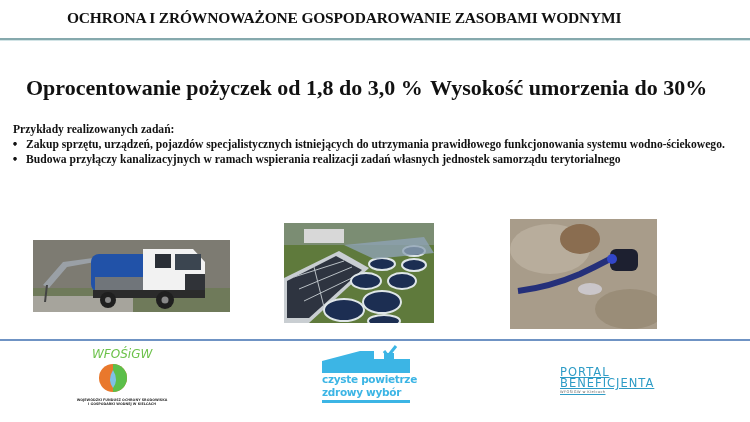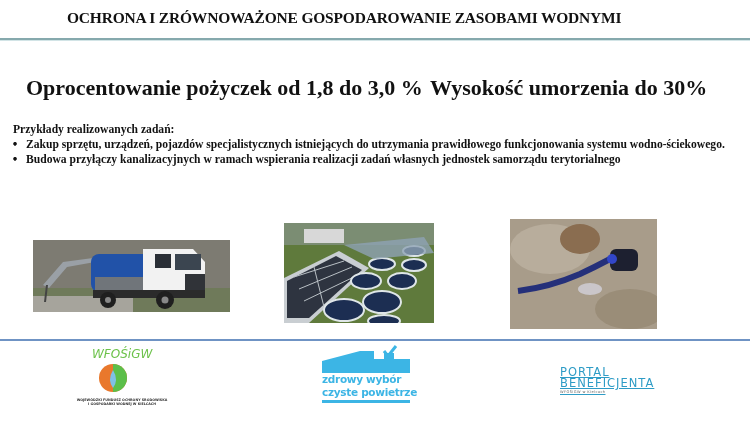--- a/index.html
+++ b/index.html
@@ -126,22 +126,22 @@
   <div>I GOSPODARKI WODNEJ W KIELCACH</div>
 </div>
 
 <div class="logo" style="left:322px;top:345px;width:90px;height:28px;">
   <svg viewBox="0 0 90 28" width="90" height="28">
     <polygon points="0,16 38,6 52,6 52,14 62,14 62,8 72,8 72,14 88,14 88,28 0,28" fill="#3cb5e5"></polygon>
     <path d="M62 6 L66 11 L74 1" stroke="#3cb5e5" stroke-width="3" fill="none"></path>
   </svg>
 </div>
 <div class="cp-text">
+  <div>czyste powietrze</div>
   <div>zdrowy wybór</div>
-  <div>czyste powietrze</div>
 </div>
 <div class="cp-bar"></div>
 
 <div class="portal">
   <div class="big">PORTAL</div>
   <div class="big">BENEFICJENTA</div>
   <div class="sub">WFOŚiGW w Kielcach</div>
 </div>
 
 </body></html>

